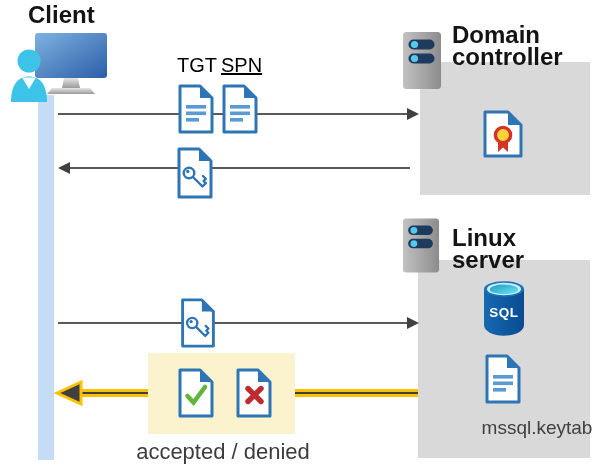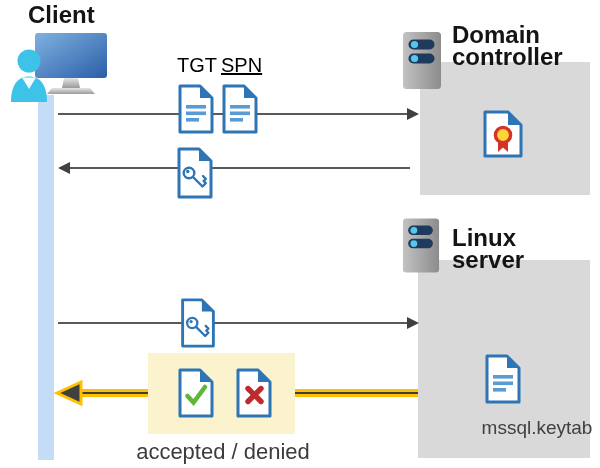--- a/index.html
+++ b/index.html
@@ -167,20 +167,39 @@
 
   <div class="abs icon" style="left:482px;top:110px;">
     <svg width="42" height="48" viewBox="0 0 42 48">
       <path d="M3,2 H26 L39,15 V46 H3 Z" fill="#fff" stroke="#2E75B6" stroke-width="3" stroke-linejoin="round"></path>
       <path d="M26,2 L39,15 H26 Z" fill="#2E75B6"></path>
       <path d="M16,30 V42 L21,37.5 L26,42 V30 Z" fill="#D43327"></path>
       <circle cx="21" cy="25" r="7.6" fill="#FFD43A" stroke="#D43327" stroke-width="3.4"></circle>
     </svg>
   </div>
 
+  <div class="abs icon" style="left:482px;top:279px;">
+    <svg width="44" height="57" viewBox="0 0 44 57">
+      <defs>
+        <linearGradient id="sqlbody" x1="0" y1="0" x2="1" y2="0">
+          <stop offset="0" stop-color="#1569B1"></stop>
+            <stop offset="1" stop-color="#094C91"></stop>
+        </linearGradient>
+        <linearGradient id="sqltop" x1="0" y1="0" x2="1" y2="1">
+          <stop offset="0" stop-color="#1E9CBF"></stop>
+            <stop offset="1" stop-color="#6FE4F8"></stop>
+        </linearGradient>
+      </defs>
+      <path d="M2,10 V46 C2,52 11,56.8 22,56.8 C33,56.8 42,52 42,46 V10 Z" fill="url(#sqlbody)"></path>
+      <ellipse cx="22" cy="10" rx="20" ry="7.8" fill="#1B74B8"></ellipse>
+      <ellipse cx="22" cy="10" rx="17" ry="6.2" fill="#CDEFF7"></ellipse>
+      <ellipse cx="22" cy="10.4" rx="14.2" ry="4.9" fill="url(#sqltop)"></ellipse>
+      <text x="22" y="38" text-anchor="middle" font-family="Liberation Sans, sans-serif" font-size="13.5" font-weight="700" fill="#ffffff" letter-spacing="0.5">SQL</text>
+    </svg>
+  </div>
 
   <div class="abs icon" style="left:482px;top:354px;">
     <svg width="42" height="50" viewBox="0 0 38 50">
       <path d="M3,2 H23 L35,14 V48 H3 Z" fill="#fff" stroke="#2E75B6" stroke-width="3" stroke-linejoin="round"></path>
       <path d="M23,2 L35,14 H23 Z" fill="#2E75B6"></path>
       <rect x="9" y="21" width="20" height="3.6" fill="#5B9BD5"></rect>
       <rect x="9" y="27.5" width="20" height="3.6" fill="#5B9BD5"></rect>
       <rect x="9" y="34" width="13" height="3.6" fill="#5B9BD5"></rect>
     </svg>
   </div>

